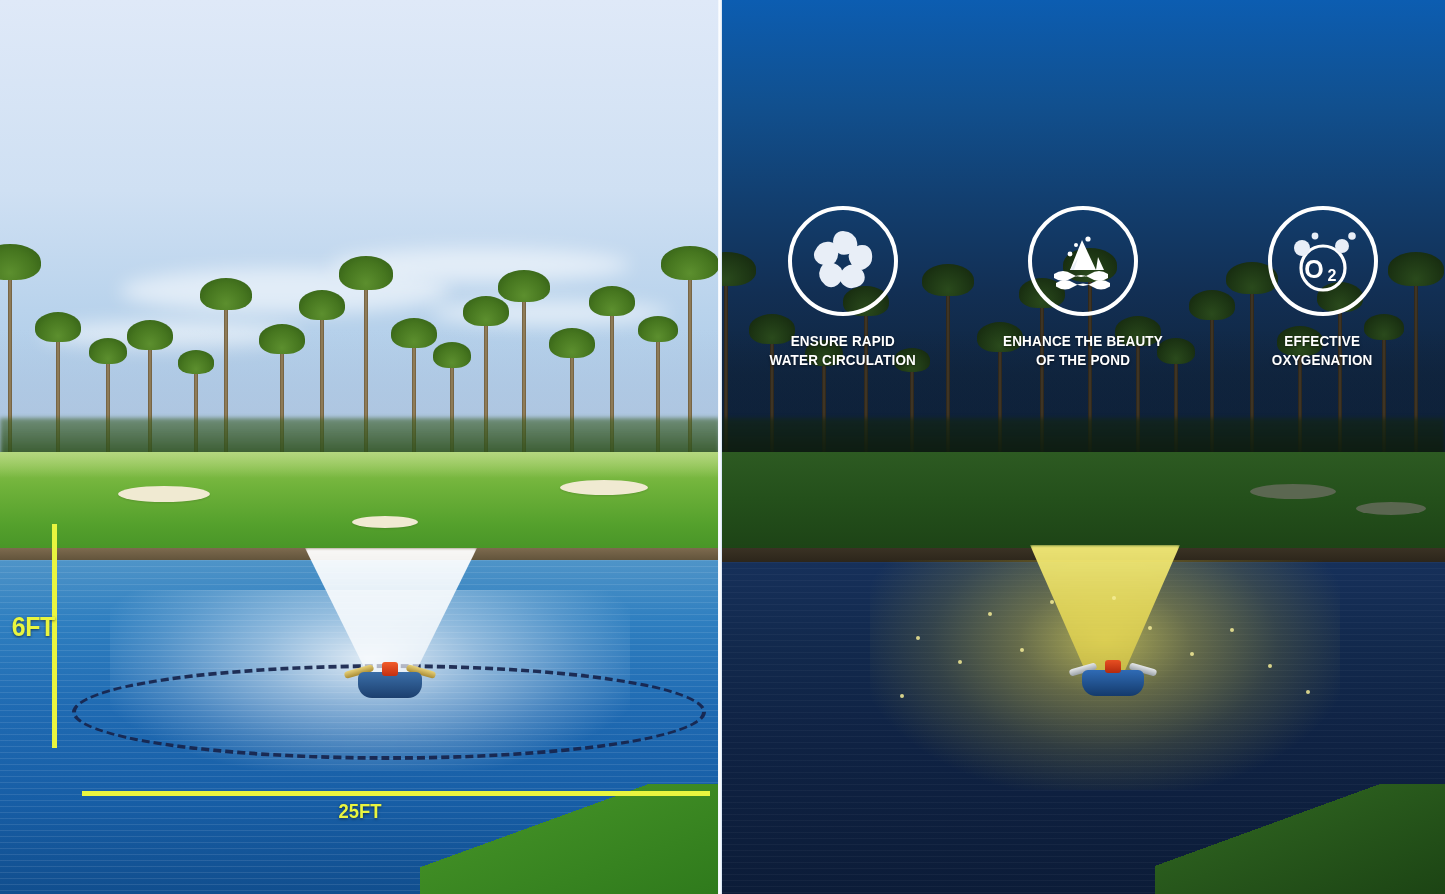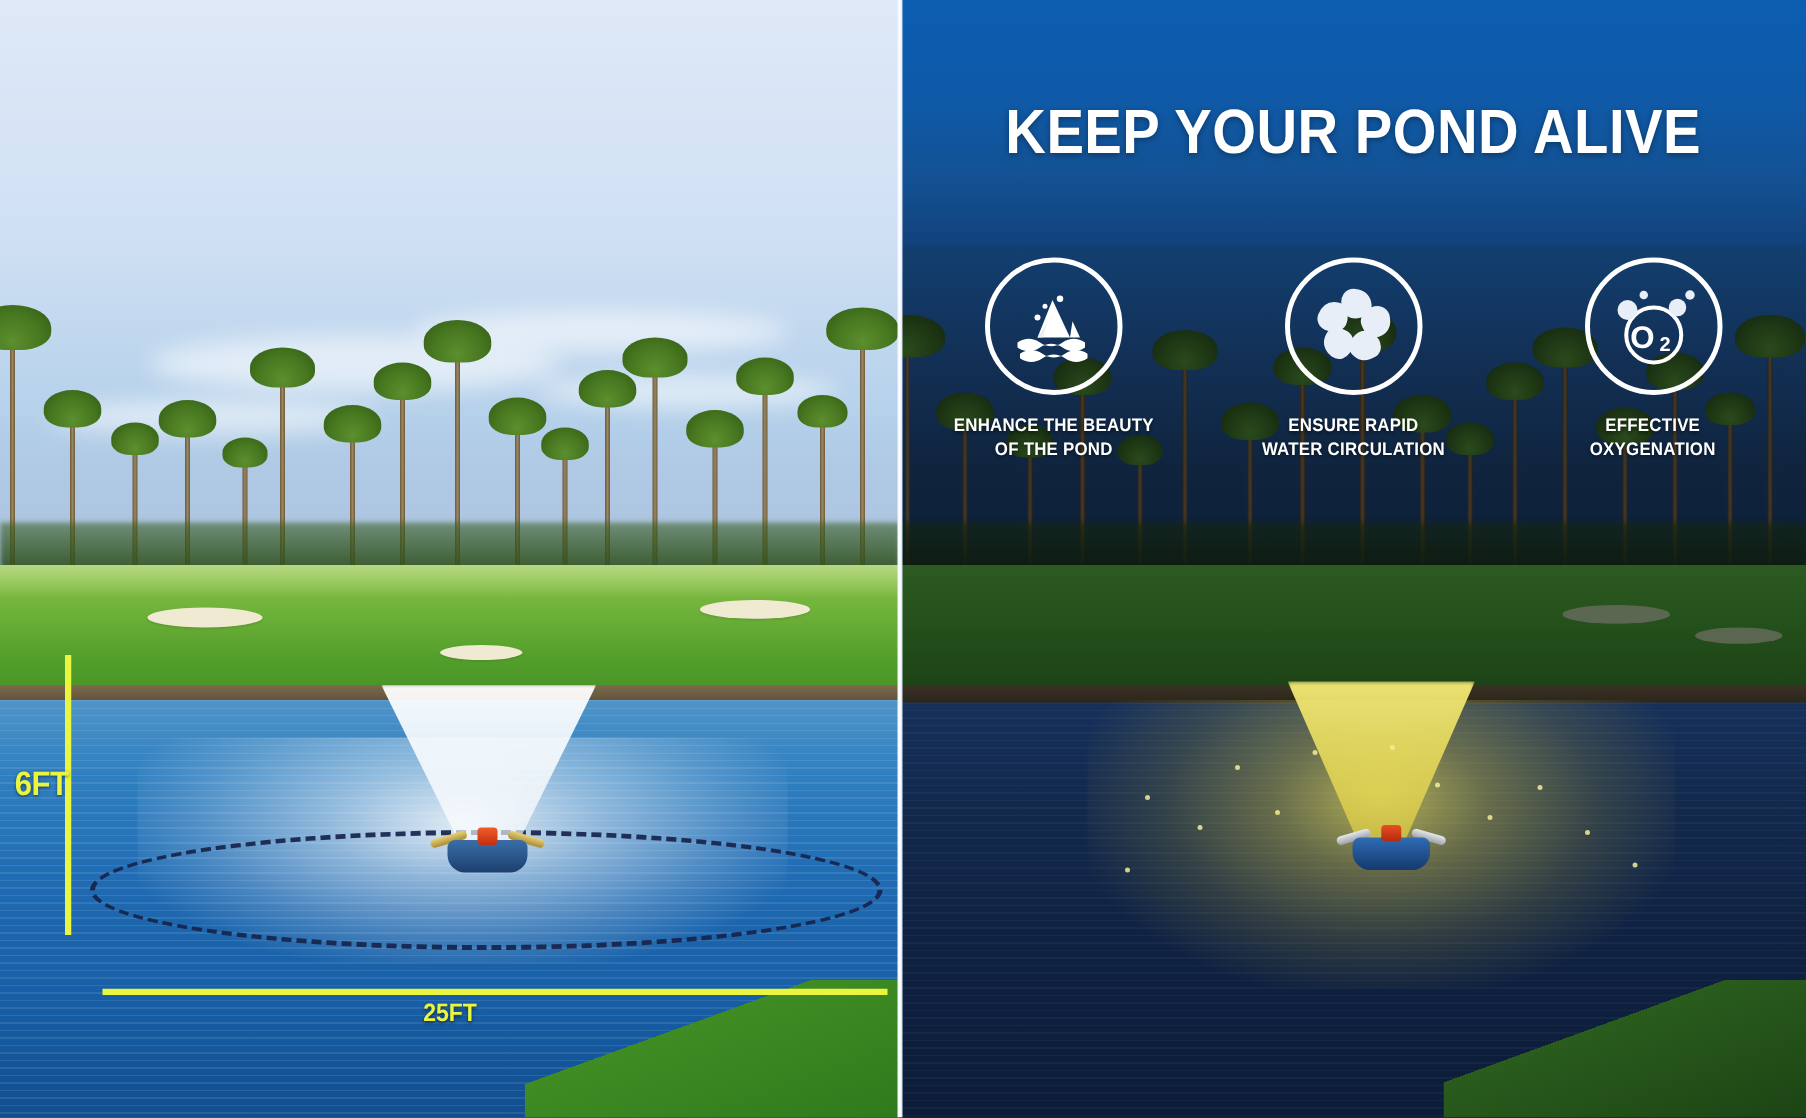--- a/index.html
+++ b/index.html
@@ -497,61 +497,58 @@
         <div class="drop" style="left:392px;top:596px;"></div>
         <div class="drop" style="left:428px;top:626px;"></div>
         <div class="drop" style="left:470px;top:652px;"></div>
         <div class="drop" style="left:510px;top:628px;"></div>
         <div class="drop" style="left:548px;top:664px;"></div>
         <div class="drop" style="left:180px;top:694px;"></div>
         <div class="drop" style="left:586px;top:690px;"></div>
       </div>
     </div>
 
-    <div class="hdr-right">
-      <div class="title-right">KEEP YOUR POND ALIVE</div>
-    </div>
 
     <div class="features">
+
+      <div class="feature">
+        <div class="feature-ring">
+          <svg width="76" height="76" viewBox="0 0 76 76" aria-hidden="true">
+            <g fill="#e8eef7">
+              <path transform="rotate(0 38 38)" d="M38 8 q12 1 14 11 q2 9 -8 12 q-10 3 -14 -5 q-4 -8 0 -14 q3 -4 8 -4 Z"></path>
+              <path transform="rotate(72 38 38)" d="M38 8 q12 1 14 11 q2 9 -8 12 q-10 3 -14 -5 q-4 -8 0 -14 q3 -4 8 -4 Z"></path>
+              <path transform="rotate(144 38 38)" d="M38 8 q12 1 14 11 q2 9 -8 12 q-10 3 -14 -5 q-4 -8 0 -14 q3 -4 8 -4 Z"></path>
+              <path transform="rotate(216 38 38)" d="M38 8 q12 1 14 11 q2 9 -8 12 q-10 3 -14 -5 q-4 -8 0 -14 q3 -4 8 -4 Z"></path>
+              <path transform="rotate(288 38 38)" d="M38 8 q12 1 14 11 q2 9 -8 12 q-10 3 -14 -5 q-4 -8 0 -14 q3 -4 8 -4 Z"></path>
+            </g>
+          </svg>
+        </div>
+        <div class="feature-label">ENSURE RAPID
+WATER CIRCULATION</div>
+      </div>
 
       <div class="feature">
         <div class="feature-ring">
           <svg width="70" height="62" viewBox="0 0 70 62" aria-hidden="true">
             <path d="M34 10 L48 40 L22 40 Z" fill="#ffffff"></path>
             <path d="M48 40 L56 40 L50 27 Z" fill="#ffffff"></path>
             <path d="M22 40 L30 28 L26 40 Z" fill="#e9eef6"></path>
             <circle cx="40" cy="9" r="2.6" fill="#ffffff"></circle>
             <circle cx="28" cy="15" r="2" fill="#ffffff"></circle>
             <circle cx="22" cy="24" r="2.4" fill="#ffffff"></circle>
             <path d="M6 44 q9 -6 18 0 q9 6 18 0 q9 -6 18 0 l0 4 q-9 6 -18 0 q-9 -6 -18 0 q-9 6 -18 0 Z" fill="#ffffff"></path>
             <path d="M8 53 q9 -6 18 0 q9 6 18 0 q9 -6 18 0 l0 3.5 q-9 6 -18 0 q-9 -6 -18 0 q-9 6 -18 0 Z" fill="#ffffff"></path>
           </svg>
         </div>
         <div class="feature-label">ENHANCE THE BEAUTY
 OF THE POND</div>
       </div>
 
       <div class="feature">
         <div class="feature-ring">
-          <svg width="76" height="76" viewBox="0 0 76 76" aria-hidden="true">
-            <g fill="#e8eef7">
-              <path transform="rotate(0 38 38)" d="M38 8 q12 1 14 11 q2 9 -8 12 q-10 3 -14 -5 q-4 -8 0 -14 q3 -4 8 -4 Z"></path>
-              <path transform="rotate(72 38 38)" d="M38 8 q12 1 14 11 q2 9 -8 12 q-10 3 -14 -5 q-4 -8 0 -14 q3 -4 8 -4 Z"></path>
-              <path transform="rotate(144 38 38)" d="M38 8 q12 1 14 11 q2 9 -8 12 q-10 3 -14 -5 q-4 -8 0 -14 q3 -4 8 -4 Z"></path>
-              <path transform="rotate(216 38 38)" d="M38 8 q12 1 14 11 q2 9 -8 12 q-10 3 -14 -5 q-4 -8 0 -14 q3 -4 8 -4 Z"></path>
-              <path transform="rotate(288 38 38)" d="M38 8 q12 1 14 11 q2 9 -8 12 q-10 3 -14 -5 q-4 -8 0 -14 q3 -4 8 -4 Z"></path>
-            </g>
-          </svg>
-        </div>
-        <div class="feature-label">ENSURE RAPID
-WATER CIRCULATION</div>
-      </div>
-
-      <div class="feature">
-        <div class="feature-ring">
           <svg width="78" height="70" viewBox="0 0 78 70" aria-hidden="true">
             <circle cx="39" cy="42" r="22" fill="none" stroke="#ffffff" stroke-width="3.2"></circle>
             <circle cx="18" cy="22" r="8" fill="#e8eef7"></circle>
             <circle cx="58" cy="20" r="7" fill="#e8eef7"></circle>
             <circle cx="31" cy="10" r="3.4" fill="#e8eef7"></circle>
             <circle cx="68" cy="10" r="3.8" fill="#e8eef7"></circle>
             <text x="30" y="52" font-family="Liberation Sans, sans-serif" font-size="25" font-weight="bold" fill="#ffffff" text-anchor="middle">O</text>
             <text x="48" y="55" font-family="Liberation Sans, sans-serif" font-size="16" font-weight="bold" fill="#ffffff" text-anchor="middle">2</text>
           </svg>
         </div>

